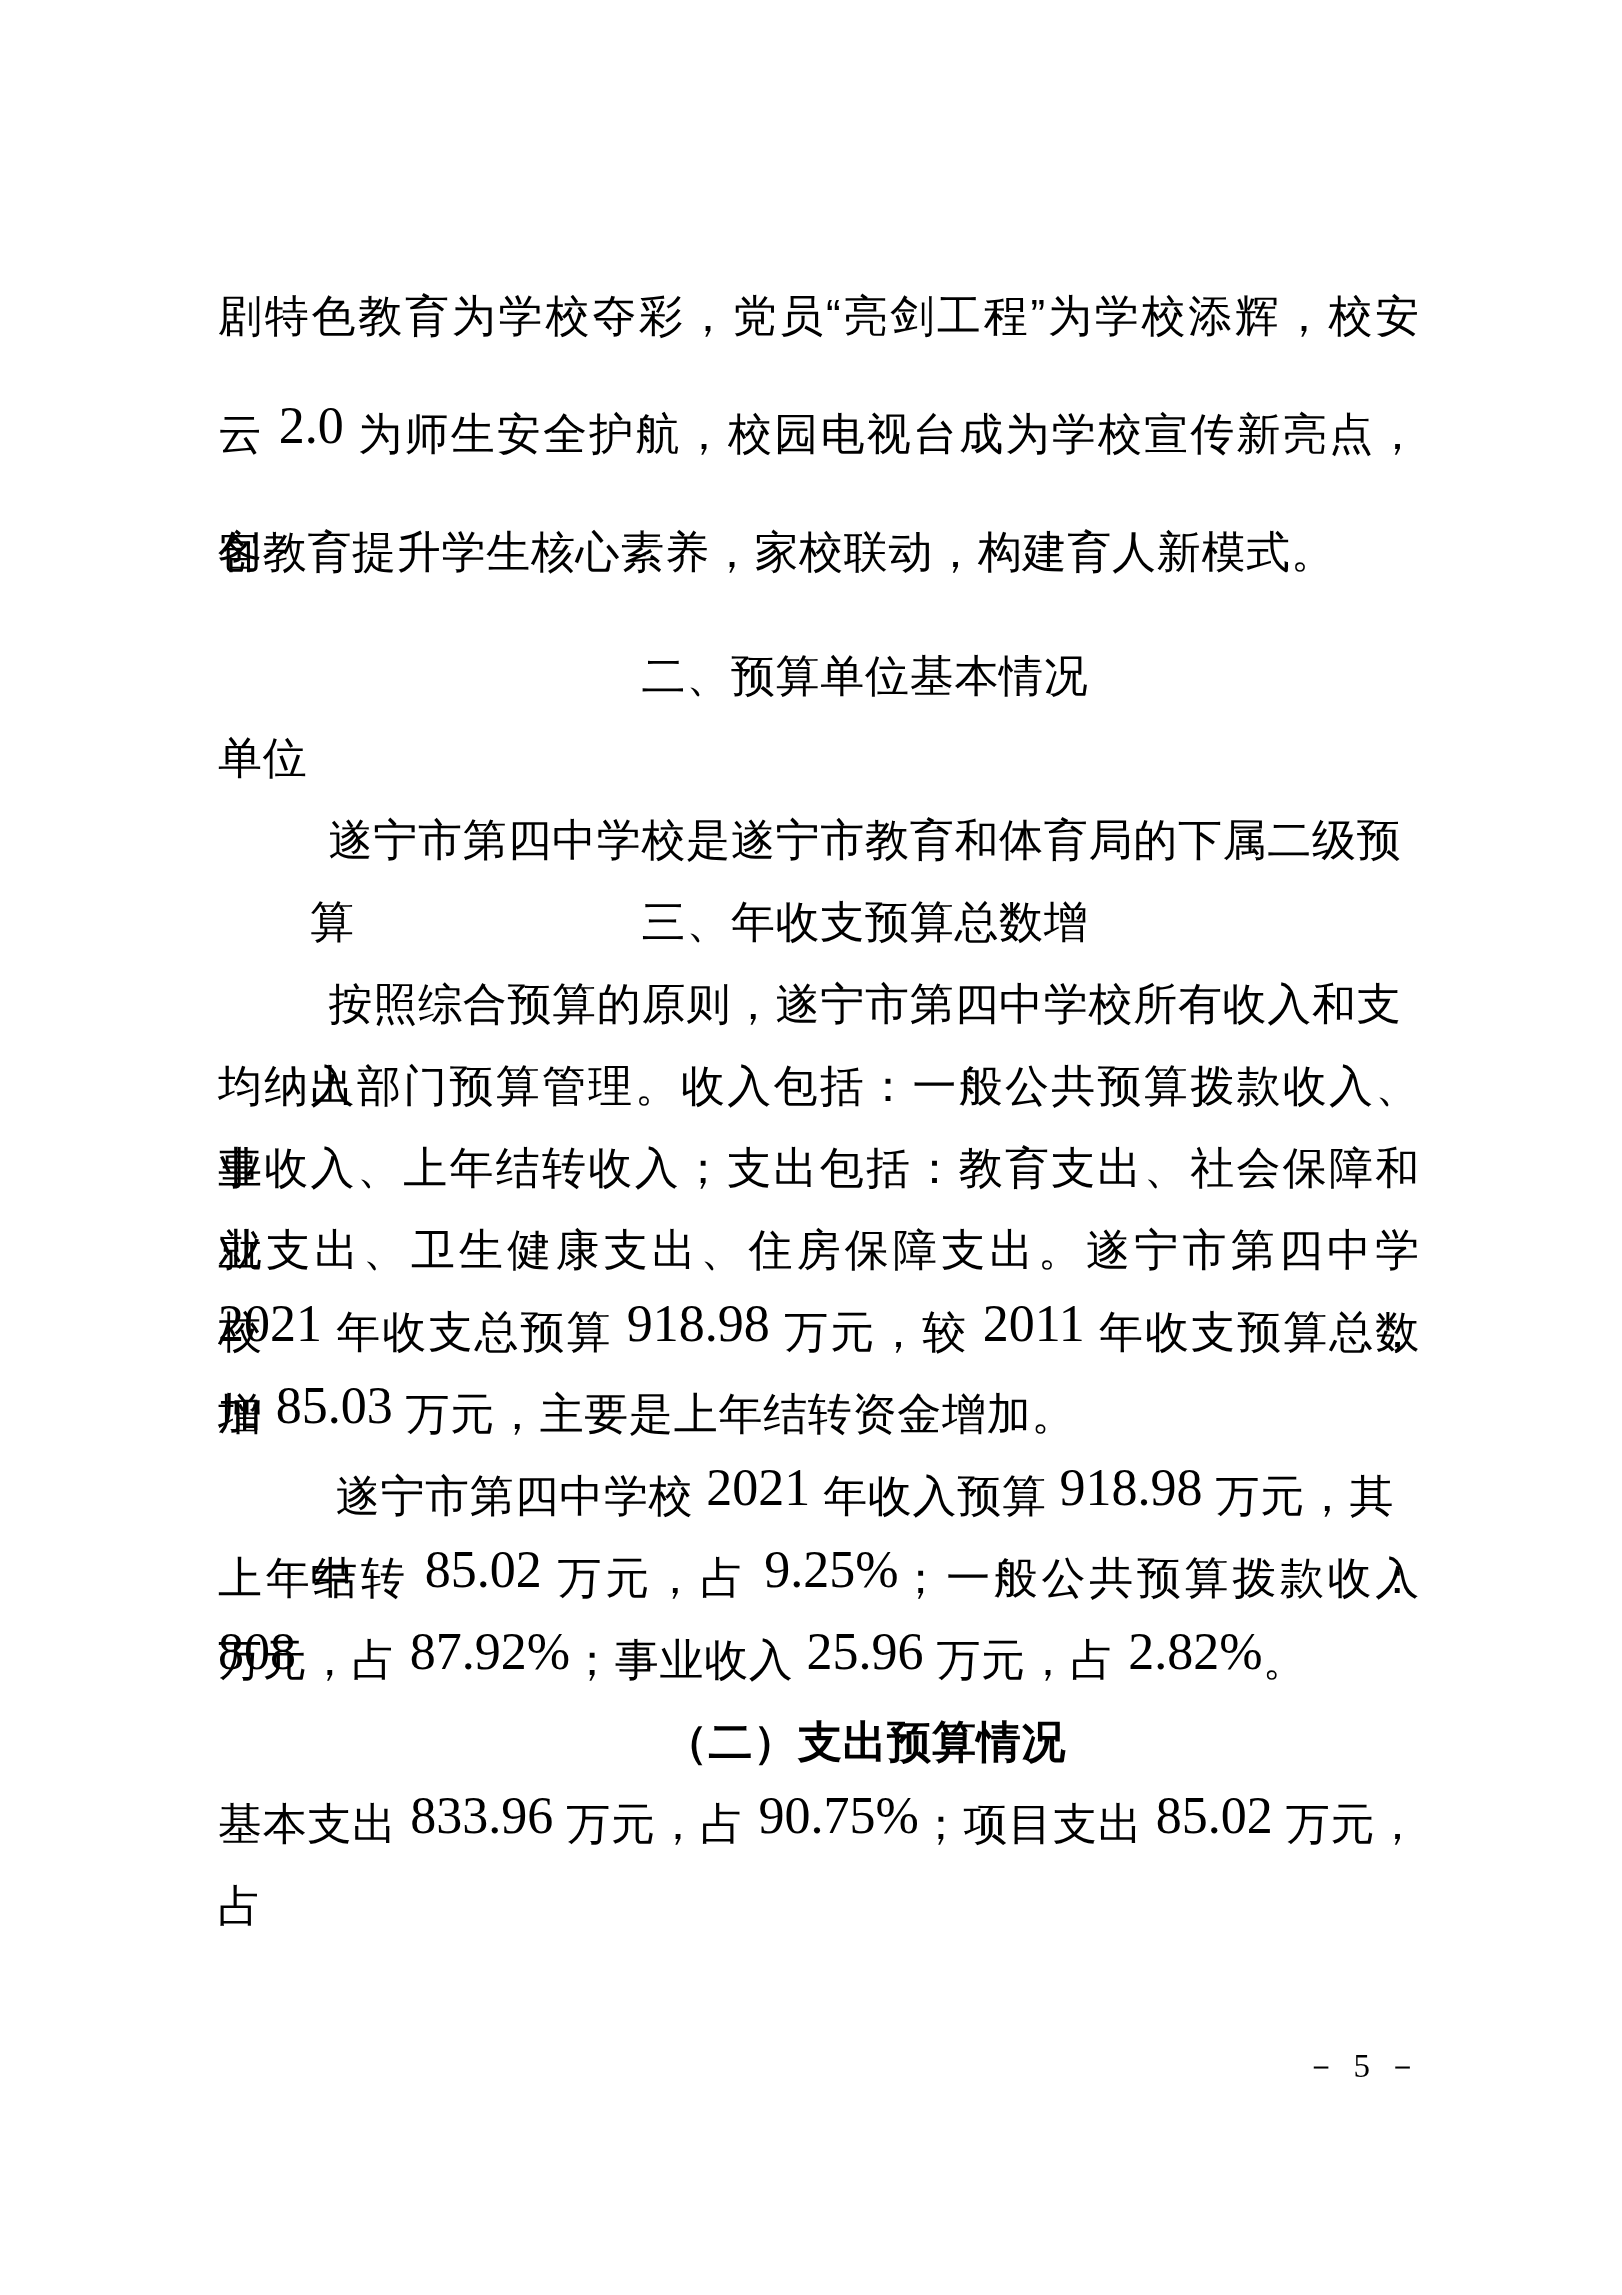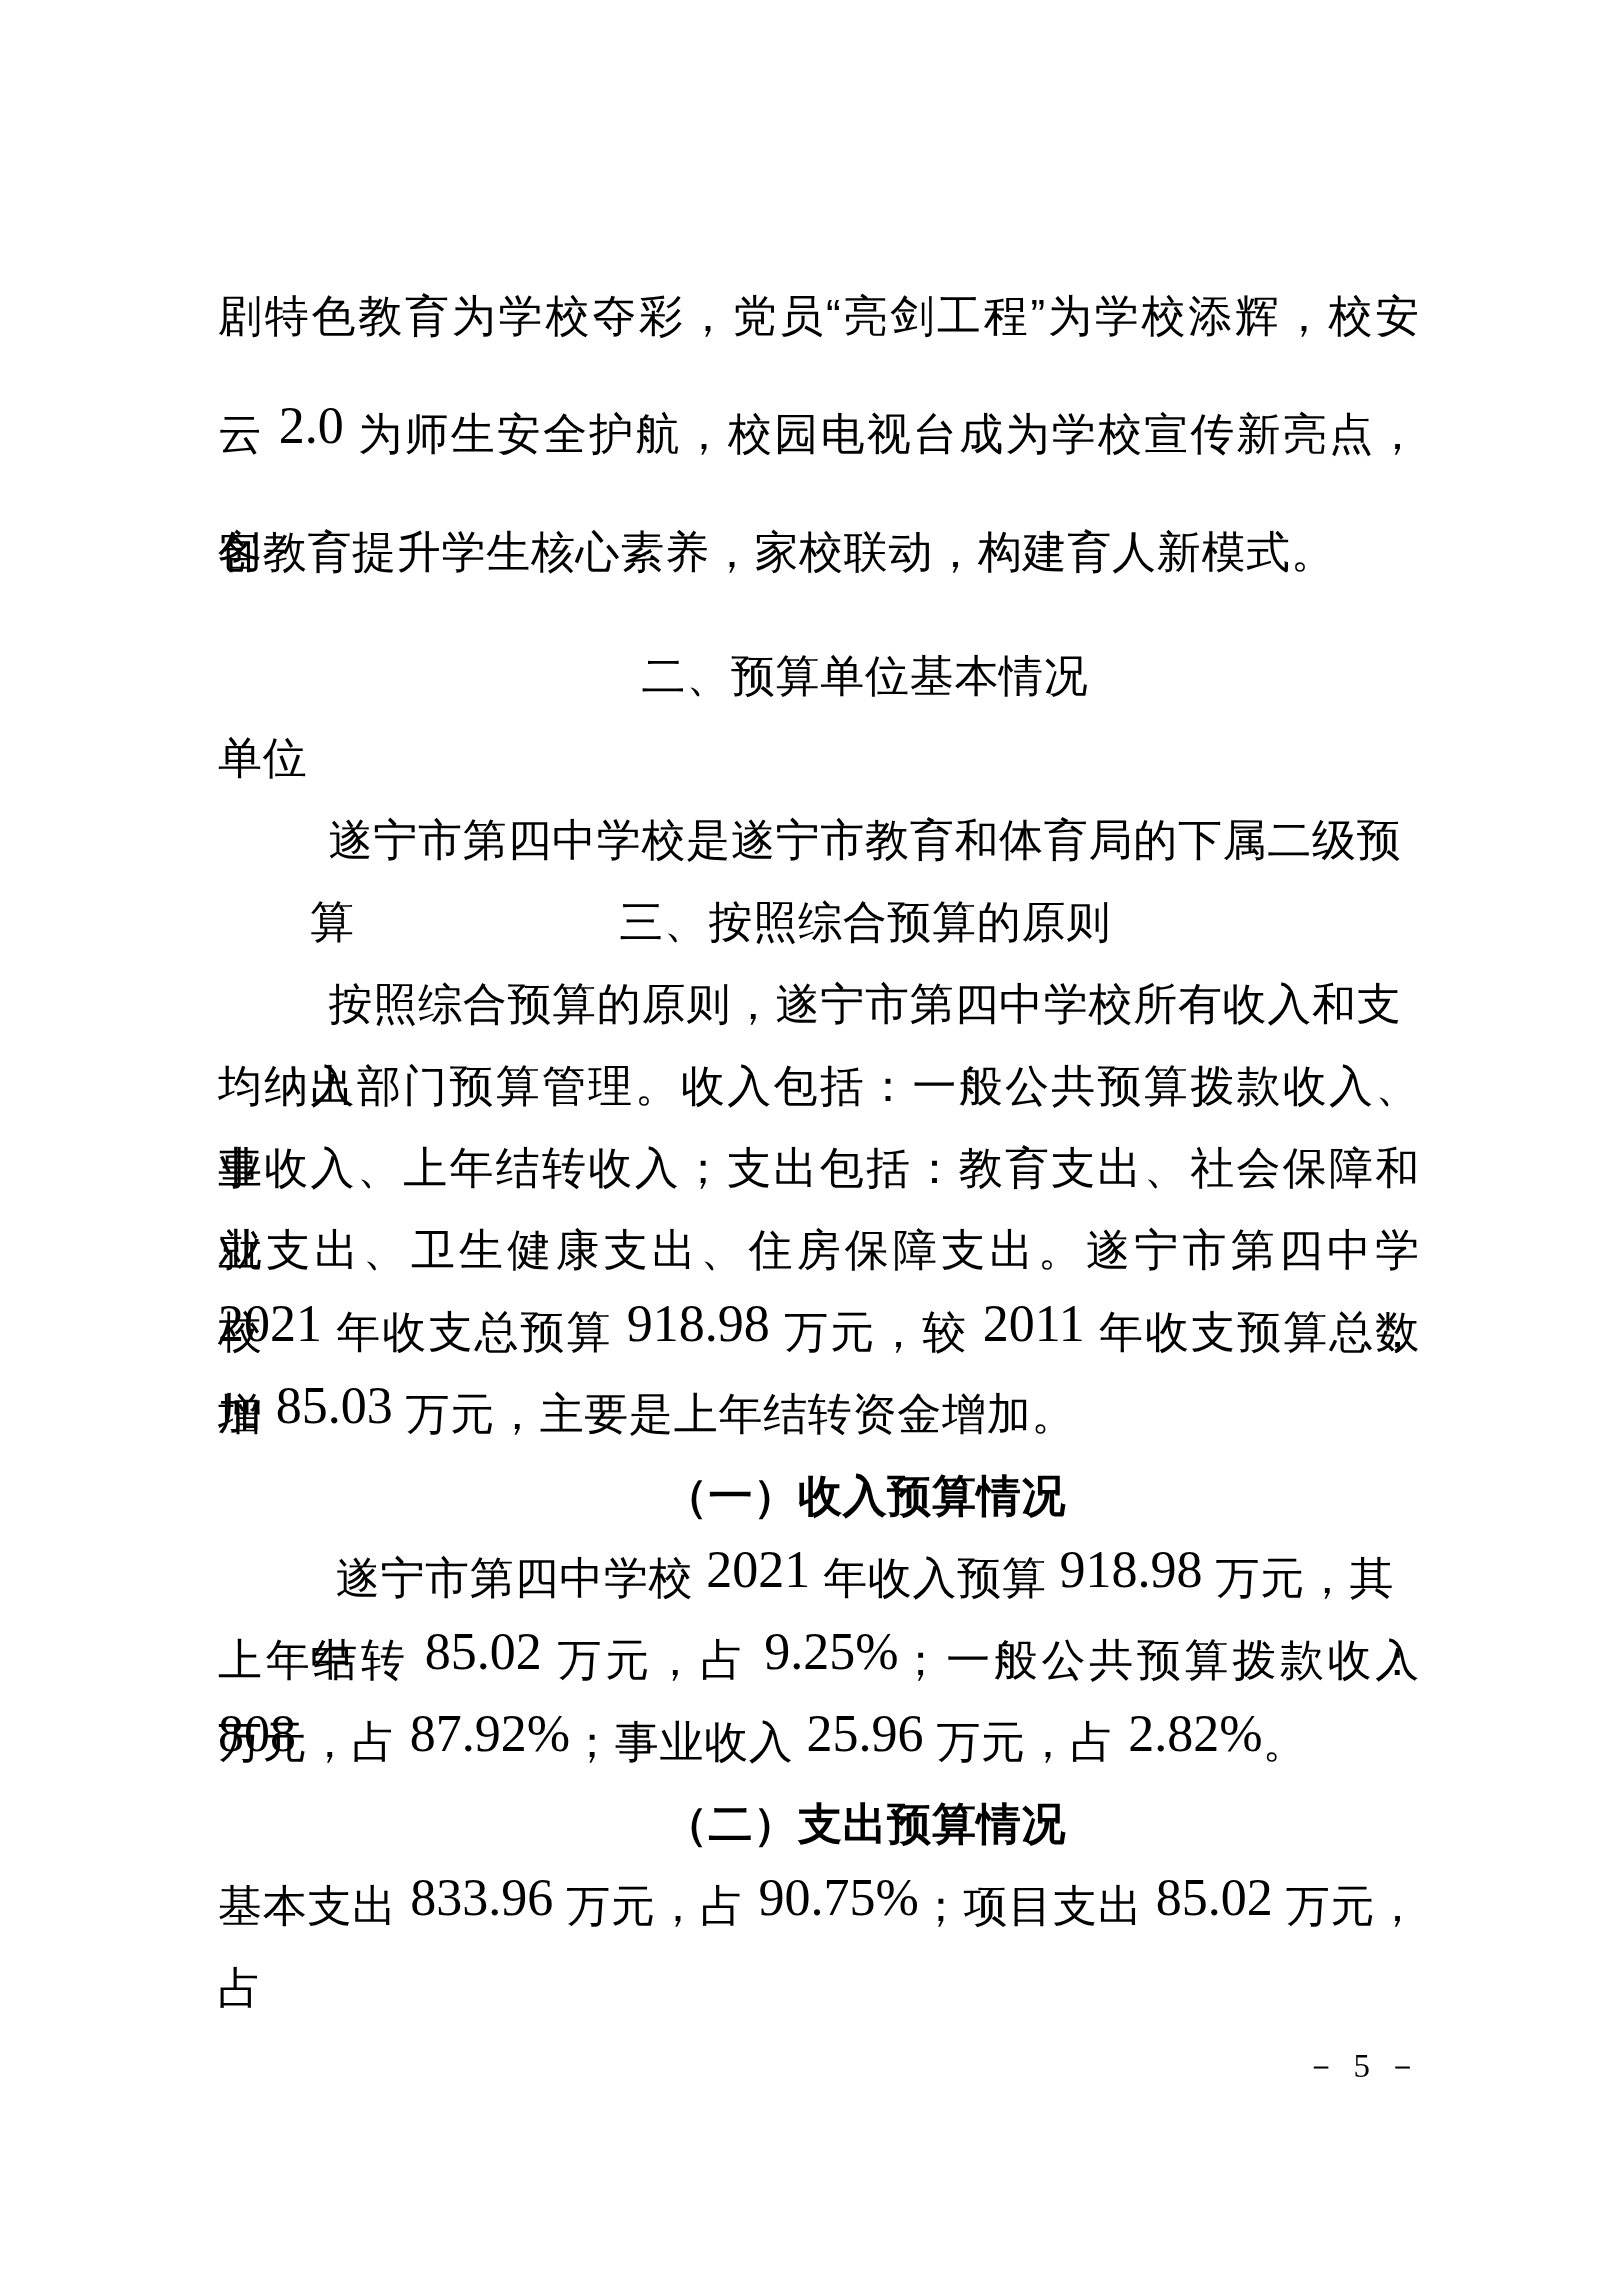--- a/index.html
+++ b/index.html
@@ -62,28 +62,27 @@
 <body style="background: rgb(255, 255, 255);">
 
 <div class="page">
   <div class="content" style="color: rgb(0, 0, 0);">
       <div class="line wide justify"><span>剧特色教育为学校夺彩，党员“亮剑工程”为学校添辉，校安</span></div>
       <div class="line wide justify"><span>云 </span><span class="num">2.0</span><span> 为师生安全护航，校园电视台成为学校宣传新亮点，创</span></div>
       <div class="line wide"><span>客教育提升学生核心素养，家校联动，构建育人新模式。</span></div>
       <div class="line indent gap-before"><span>二、预算单位基本情况</span></div>
       <div class="line"><span>单位</span></div>
       <div class="line justify indent"><span>遂宁市第四中学校是遂宁市教育和体育局的下属二级预算</span></div>
-      <div class="line indent"><span>三、按照综合预算的原则</span></div>
+      <div class="line indent"><span>三、年收支预算总数增</span></div>
       <div class="line justify indent"><span>按照综合预算的原则，遂宁市第四中学校所有收入和支出</span></div>
       <div class="line justify"><span>均纳入部门预算管理。收入包括：一般公共预算拨款收入、事</span></div>
       <div class="line justify"><span>业收入、上年结转收入；支出包括：教育支出、社会保障和就</span></div>
       <div class="line justify"><span>业支出、卫生健康支出、住房保障支出。遂宁市第四中学校，</span></div>
       <div class="line justify"><span class="num">2021</span><span> 年收支总预算 </span><span class="num">918.98</span><span> 万元，较 </span><span class="num">2011</span><span> 年收支预算总数增</span></div>
       <div class="line"><span>加 </span><span class="num">85.03</span><span> 万元，主要是上年结转资金增加。</span></div>
-      <div class="line indent bold"><span>（一）收入预算情况</span></div>
       <div class="line justify indent"><span>遂宁市第四中学校 </span><span class="num">2021</span><span> 年收入预算 </span><span class="num">918.98</span><span> 万元，其中：</span></div>
       <div class="line justify"><span>上年结转 </span><span class="num">85.02</span><span> 万元，占 </span><span class="num">9.25%</span><span>；一般公共预算拨款收入 </span><span class="num">808</span></div>
       <div class="line"><span>万元，占 </span><span class="num">87.92%</span><span>；事业收入 </span><span class="num">25.96</span><span> 万元，占 </span><span class="num">2.82%</span><span>。</span></div>
       <div class="line indent bold"><span>（二）支出预算情况</span></div>
       <div class="line justify"><span>基本支出 </span><span class="num">833.96</span><span> 万元，占 </span><span class="num">90.75%</span><span>；项目支出 </span><span class="num">85.02</span><span> 万元，占</span></div>
     </div>
   <div class="page-number">－ 5 －</div>
 </div>
 
 

